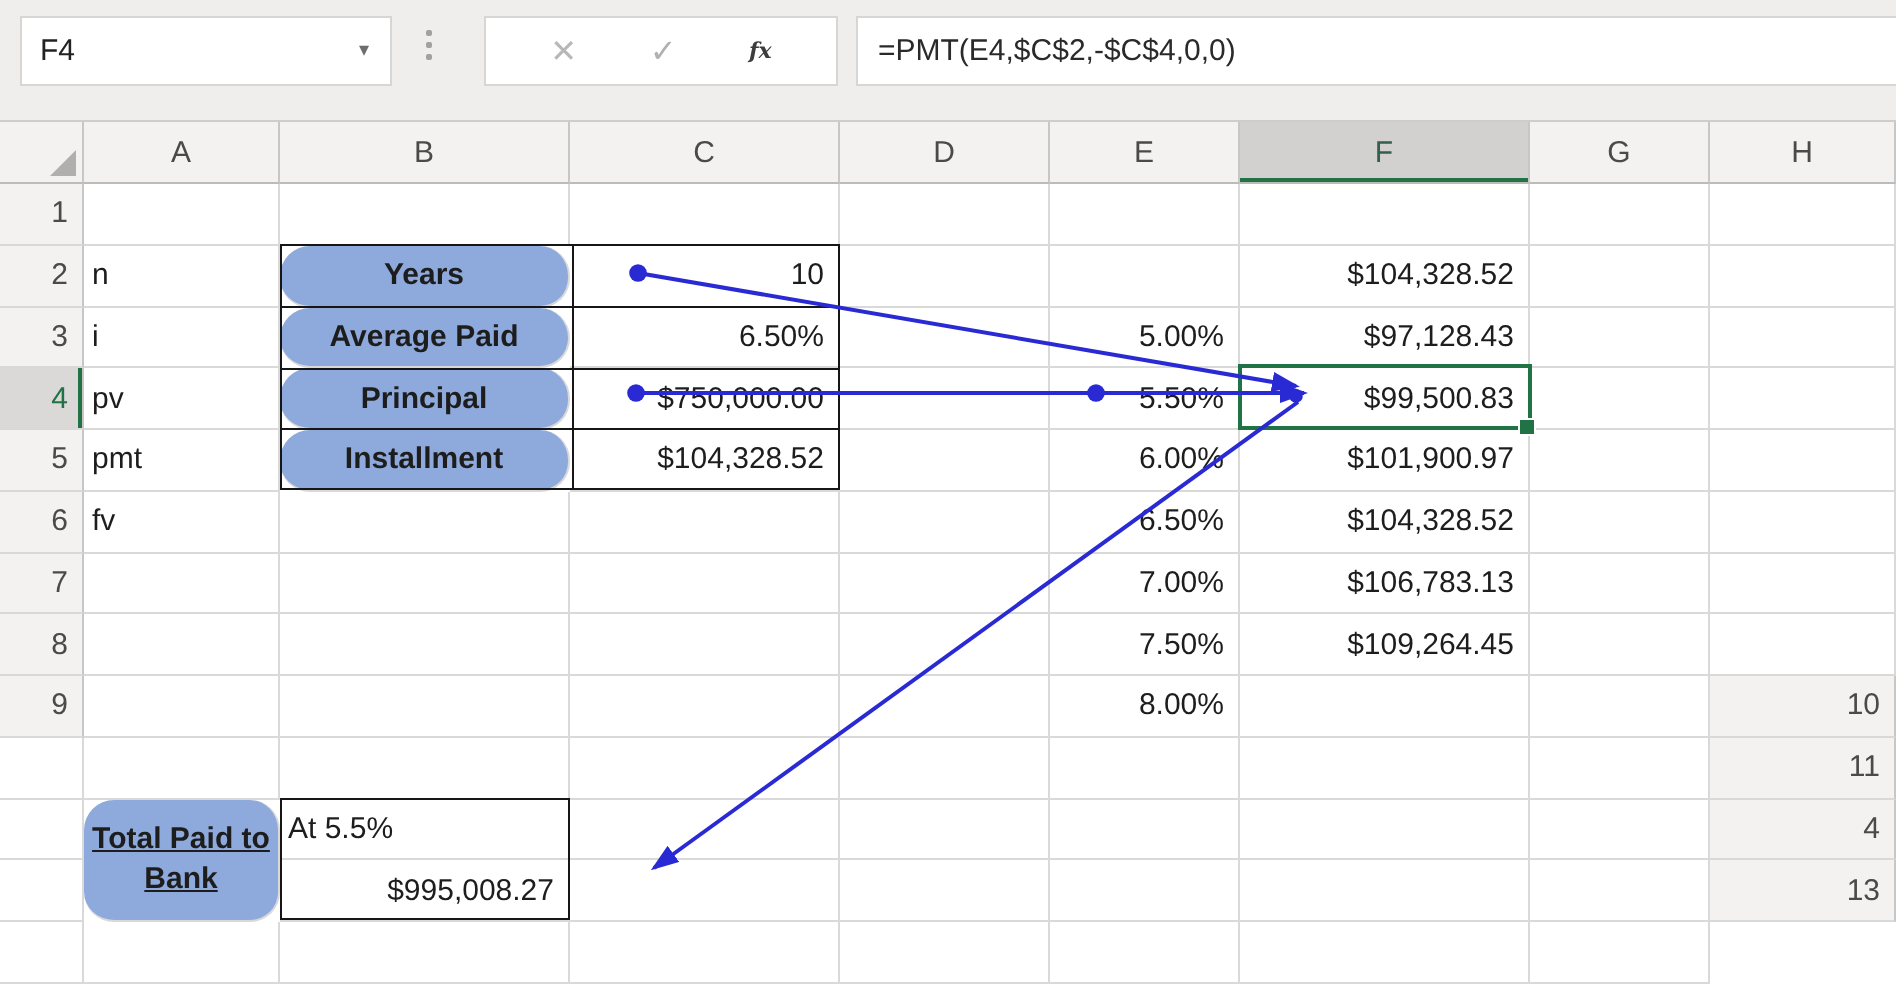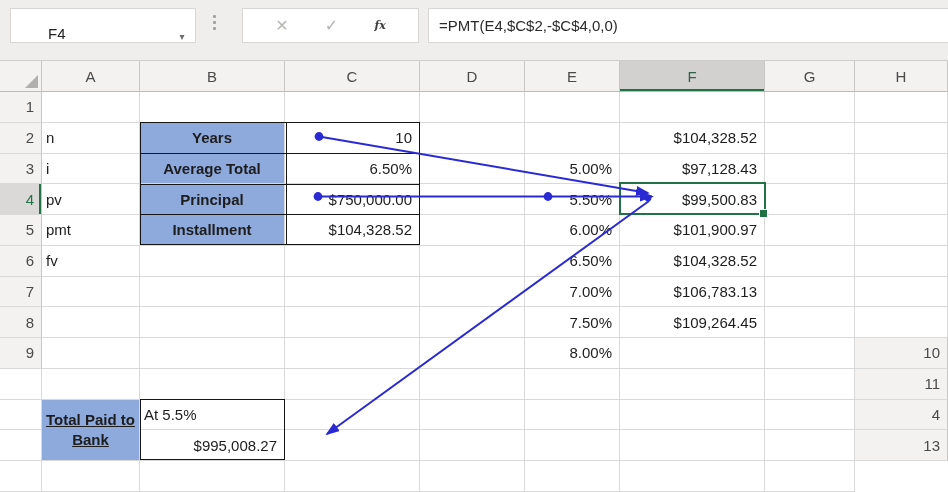--- a/index.html
+++ b/index.html
@@ -4,21 +4,21 @@
 <style>
   html,body{margin:0;padding:0;background:#fff;}
   .app{
     position:relative;width:948px;height:492px;overflow:hidden;
     font-family:"Liberation Sans","DejaVu Sans",sans-serif;
     background:#fff;-webkit-font-smoothing:antialiased;
   }
   
   .topbar{position:absolute;left:0;top:0;width:948px;height:60px;background:#f0eeed;}
   .tb-box{position:absolute;top:8px;height:35px;background:#fff;border:1px solid #d8d6d4;box-sizing:border-box;}
-  .namebox{left:10px;width:186px;display:flex;align-items:flex-end;padding-left:28px;}
+  .namebox{left:10px;width:186px;display:flex;align-items:center;}
   .namebox .nb-text{flex:1;padding-left:9px;font-size:15px;color:#222;}
   .namebox .nb-caret{width:26px;text-align:center;font-size:10px;color:#6d6d6d;cursor:pointer;}
   .dots{position:absolute;left:213px;top:15px;display:flex;flex-direction:column;gap:3px;}
   .dots i{width:3px;height:3px;background:#a3a1a0;border-radius:1px;}
   .fxgroup{left:242px;width:177px;display:flex;align-items:center;justify-content:space-around;padding:0 14px;}
   .btn-x{font-size:16px;color:#b9b7b6;cursor:default;}
   .btn-ok{font-size:16px;color:#b2b0af;cursor:default;}
   .btn-fx{font-family:"DejaVu Serif","Liberation Serif",serif;font-style:italic;font-weight:bold;font-size:11px;color:#3d3d3d;cursor:pointer;}
   .fbar{left:428px;width:622px;display:flex;align-items:center;border-right:none;}
   .fbar .f-text{padding-left:10px;font-size:15px;color:#2a2a2a;white-space:nowrap;}
@@ -35,21 +35,21 @@
      white-space:nowrap;overflow:visible;}
   .h{background:#f4f2f1;justify-content:center;color:#4a4a4a;
      border-right-color:#c9c7c6;border-bottom-color:#bdbbba;}
   .h.selcol{background:#d3d1d0;color:#33604a;box-shadow:inset 0 -2px 0 #217346;}
   .rh{background:#f4f2f1;justify-content:flex-end;padding-right:7px;color:#4a4a4a;
      border-right-color:#c9c7c6;}
   .rh.selrow{background:#dbd9d8;color:#217346;box-shadow:inset -2px 0 0 #217346;}
   .corner{position:relative;}
   .corner .tri{position:absolute;right:3px;bottom:3px;width:0;height:0;
      border-left:13px solid transparent;border-bottom:13px solid #b1afae;}
-  .lbl{background:#8EA9DB;font-weight:bold;justify-content:center;}
+  .lbl{background:#8EA9DB;font-weight:bold;justify-content:center;border-radius:15px;}
   .num{justify-content:flex-end;padding-right:7px;}
   .txt{padding-left:4px;}
   .merged{grid-row:span 2;white-space:normal;text-align:center;line-height:1.3;text-decoration:underline;}
   .merged span{display:inline-block;max-width:112px;}
   
   .ovl{position:absolute;pointer-events:none;box-sizing:border-box;}
   .blackbox{border:1px solid #161616;}
   .bline{position:absolute;background:#161616;}
   .sel{left:618.5px;top:122.4px;width:147px;height:33px;border:2px solid #217346;z-index:5;}
   .handle{position:absolute;right:-4.5px;bottom:-4.5px;width:7px;height:7px;background:#217346;
@@ -106,21 +106,21 @@
       <div class="c txt">n</div>
       <div class="c lbl">Years</div>
       <div class="c num">10</div>
       <div class="c"></div>
       <div class="c"></div>
       <div class="c num">$104,328.52</div>
       <div class="c"></div>
       <div class="c"></div>
       <div class="c rh">3</div>
       <div class="c txt">i</div>
-      <div class="c lbl">Average Total</div>
+      <div class="c lbl">Average Paid</div>
       <div class="c num">6.50%</div>
       <div class="c"></div>
       <div class="c num">5.00%</div>
       <div class="c num">$97,128.43</div>
       <div class="c"></div>
       <div class="c"></div>
       <div class="c rh selrow">4</div>
       <div class="c txt">pv</div>
       <div class="c lbl">Principal</div>
       <div class="c num">$750,000.00</div>

